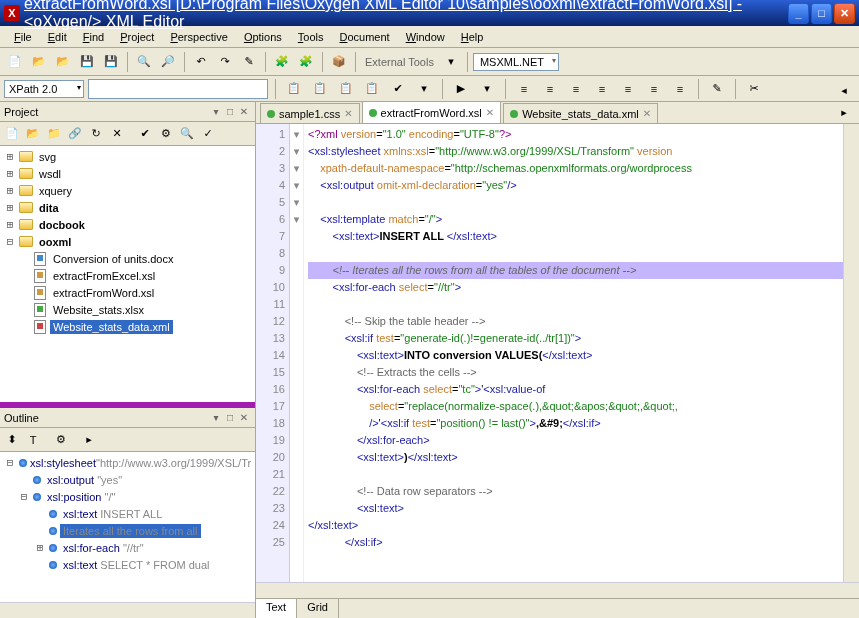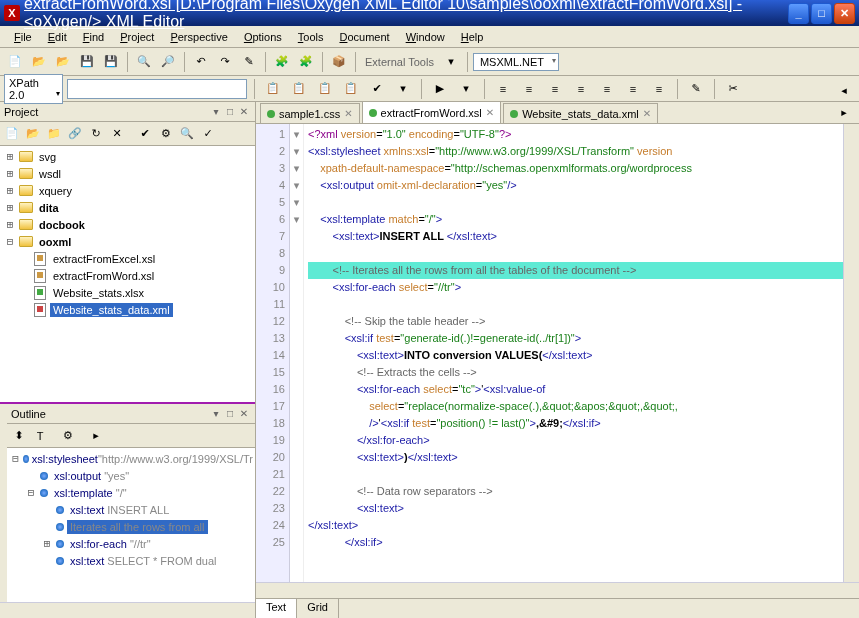--- a/index.html
+++ b/index.html
@@ -13,21 +13,21 @@
 .menubar { height: 22px; background: #ece9d8; display: flex; align-items: center; padding: 0 6px; border-bottom: 1px solid #aca899; }
 .menubar .mi { padding: 2px 8px; cursor: pointer; }
 .menubar .mi u { text-decoration: underline; }
 .toolbar { height: 28px; background: #ece9d8; display: flex; align-items: center; padding: 2px 4px; border-bottom: 1px solid #aca899; gap: 2px; }
 .tbtn { width: 22px; height: 22px; display: flex; align-items: center; justify-content: center; border: 1px solid transparent; cursor: pointer; }
 .tsep { width: 1px; height: 20px; background: #aca899; margin: 0 3px; }
 .tlabel { color: #666; padding: 0 4px; }
 .tdrop { padding: 2px 14px 2px 6px; border: 1px solid #7f9db9; background: white; position: relative; }
 .tdrop::after { content: "▾"; position: absolute; right: 2px; font-size: 8px; color: #666; }
 .xpathbar { height: 26px; display: flex; align-items: center; padding: 2px 4px; gap: 4px; border-bottom: 1px solid #aca899; }
-.xpathbar .combo { padding: 2px 14px 2px 4px; border: 1px solid #7f9db9; background: white; position: relative; width: 59px; }
+.xpathbar .combo { padding: 2px 14px 2px 4px; border: 1px solid #7f9db9; background: white; position: relative; width: 80px; }
 .xpathbar .combo::after { content: "▾"; position: absolute; right: 2px; font-size: 8px; }
 .xpathbar .xinput { flex: 0 0 180px; height: 20px; border: 1px solid #7f9db9; background: white; padding: 0 4px; }
 .main { display: flex; height: 516px; }
 .leftpane { width: 256px; display: flex; flex-direction: column; border-right: 1px solid #aca899; }
 .panel-title { height: 20px; background: #ece9d8; border-bottom: 1px solid #aca899; display: flex; align-items: center; padding: 0 4px; font-weight: normal; }
 .panel-title .ptxt { flex: 1; }
 .panel-title .pbtn { width: 14px; height: 14px; display: flex; align-items: center; justify-content: center; cursor: pointer; color: #666; font-size: 10px; }
 .panel-tools { height: 24px; display: flex; align-items: center; padding: 0 2px; gap: 1px; border-bottom: 1px solid #aca899; background: #ece9d8; }
 .panel-tools .pt { width: 20px; height: 20px; display: flex; align-items: center; justify-content: center; cursor: pointer; }
 .tree { flex: 1; background: white; overflow: auto; padding: 2px; }
@@ -35,37 +35,37 @@
 .tree .node .exp { width: 12px; text-align: center; color: #666; cursor: pointer; font-family: monospace; }
 .tree .node .ico { width: 16px; height: 14px; margin: 0 2px; display: inline-flex; align-items: center; justify-content: center; }
 .tree .node .lbl { padding: 1px 3px; }
 .tree .node.sel .lbl { background: #316ac5; color: white; }
 .folder-ico { background: linear-gradient(#fff3c1,#f0c23f); border: 1px solid #c9a62f; border-radius: 1px; width: 14px; height: 11px; }
 .file-ico { width: 12px; height: 14px; background: white; border: 1px solid #888; position: relative; }
 .file-ico.xsl::after { content:""; position:absolute; top:2px; left:2px; width:6px; height:6px; background:#c94; }
 .file-ico.xlsx::after { content:""; position:absolute; top:2px; left:2px; width:6px; height:6px; background:#4a4; }
 .file-ico.docx::after { content:""; position:absolute; top:2px; left:2px; width:6px; height:6px; background:#48c; }
 .file-ico.xml::after { content:""; position:absolute; top:2px; left:2px; width:6px; height:6px; background:#c44; }
-.outline { flex: 0 0 200px; display: flex; flex-direction: column; border-top: 2px solid #a21caf; padding-left: 7px; }
+.outline { flex: 0 0 200px; display: flex; flex-direction: column; border-top: 6px solid #a21caf; }
 .outline .tree { font-size: 11px; }
 .outline .bullet { width: 8px; height: 8px; background: radial-gradient(#7af,#05a); border-radius: 50%; margin: 0 3px; }
 .outline .olbl { color: #007; }
 .outline .oval { color: #888; }
 .rightpane { flex: 1; display: flex; flex-direction: column; background: #ece9d8; }
 .tabsbar { height: 22px; display: flex; align-items: flex-end; padding: 0 4px; gap: 0; background: #ece9d8; border-bottom: 1px solid #aca899; }
 .tab { display: flex; align-items: center; height: 20px; padding: 0 6px; border: 1px solid #aca899; border-bottom: none; background: #ece9d8; margin-right: 2px; cursor: pointer; gap: 4px; }
 .tab.active { background: white; height: 22px; }
 .tab .dot { width: 8px; height: 8px; background: #4a4; border-radius: 50%; }
 .tab .x { color: #888; cursor: pointer; font-size: 10px; }
 .editor { flex: 1; display: flex; background: white; overflow: hidden; }
 .gutter { width: 34px; background: #eef; border-right: 1px solid #ccd; text-align: right; padding: 2px 4px 0 0; color: #888; font-family: "Courier New", monospace; font-size: 12px; line-height: 17px; }
 .fold { width: 14px; background: white; padding-top: 2px; font-family: monospace; font-size: 10px; line-height: 17px; color: #888; text-align: center; border-right: 1px solid #eee; }
 .code { flex: 1; font-family: "Courier New", monospace; font-size: 12px; line-height: 17px; padding: 2px 0 0 4px; white-space: pre; overflow: hidden; }
 .code .l { height: 17px; }
-.code .l.hl { background: #5eead4; }
+.code .l.hl { background: #c4b5fd; font-style: italic; }
 .c-tag { color: #1a1aa6; }
 .c-attr { color: #c57c2b; }
 .c-str { color: #1a801a; }
 .c-txt { color: #000; font-weight: bold; }
 .c-pi { color: #8b008b; }
 .c-cmt { color: #666; }
 .bottomtabs { height: 20px; display: flex; border-top: 1px solid #aca899; background: #ece9d8; }
 .bottomtabs .bt { padding: 2px 10px; border-right: 1px solid #aca899; cursor: pointer; }
 .bottomtabs .bt.active { background: white; }
 .scrollbar-v { width: 16px; background: #ece9d8; border-left: 1px solid #ccd; }
@@ -208,20 +208,26 @@
         </div>
         <div class="node">
           <span class="exp">⊟</span>
           <span class="ico">
             <span class="folder-ico"></span>
           </span>
           <span class="lbl" style="font-weight:bold">ooxml</span>
         </div>
         <div class="node" style="padding-left: 28px;">
           <span class="ico">
+            <span class="file-ico docx"></span>
+          </span>
+          <span class="lbl">Conversion of units.docx</span>
+        </div>
+        <div class="node" style="padding-left: 28px;">
+          <span class="ico">
             <span class="file-ico xsl"></span>
           </span>
           <span class="lbl">extractFromExcel.xsl</span>
         </div>
         <div class="node" style="padding-left: 28px;">
           <span class="ico">
             <span class="file-ico xsl"></span>
           </span>
           <span class="lbl">extractFromWord.xsl</span>
         </div>
@@ -262,21 +268,21 @@
             <span class="oval">"http://www.w3.org/1999/XSL/Tr</span>
           </div>
           <div class="node" style="padding-left: 16px;">
             <span class="exp"></span>
             <span class="bullet"></span>
             <span class="lbl"><span class="olbl">xsl:output</span> <span class="oval">"yes"</span></span>
           </div>
           <div class="node" style="padding-left: 16px;">
             <span class="exp">⊟</span>
             <span class="bullet"></span>
-            <span class="lbl"><span class="olbl">xsl:template</span> <span class="oval">"/"</span></span>
+            <span class="lbl"><span class="olbl">xsl:position</span> <span class="oval">"/"</span></span>
           </div>
           <div class="node" style="padding-left: 32px;">
             <span class="exp"></span>
             <span class="bullet"></span>
             <span class="lbl"><span class="olbl">xsl:text</span> <span class="oval">INSERT ALL</span></span>
           </div>
           <div class="node sel" style="padding-left: 32px; text-align: center;">
             <span class="exp"></span>
             <span class="bullet"></span>
             <span class="lbl"><span class="olbl"> <span class="oval">Iterates all the rows from all</span></span></span>

